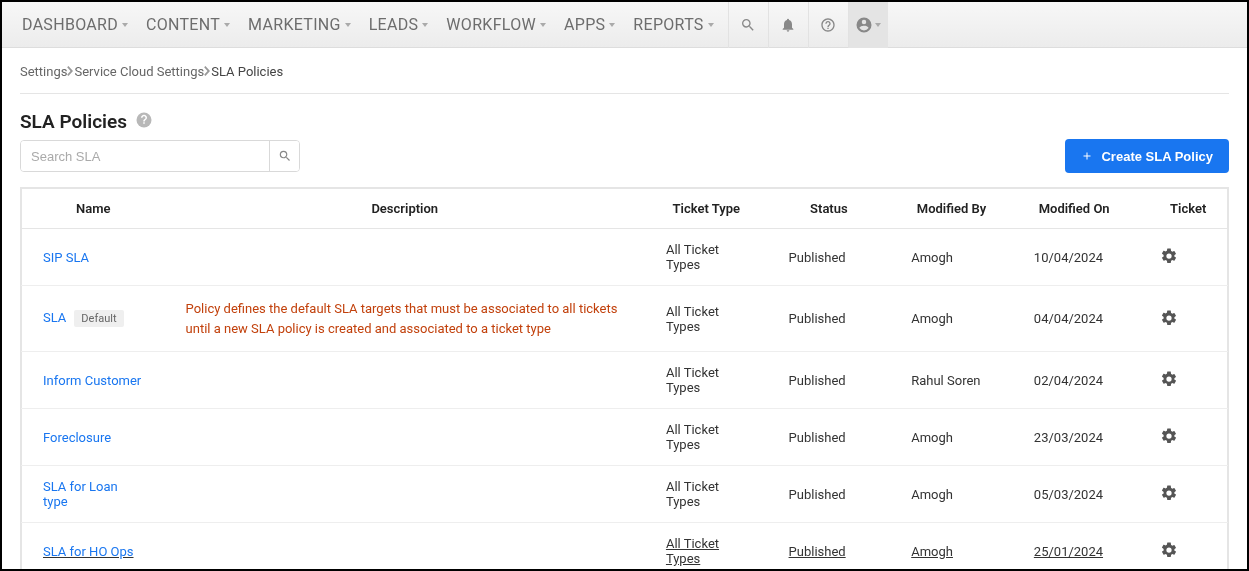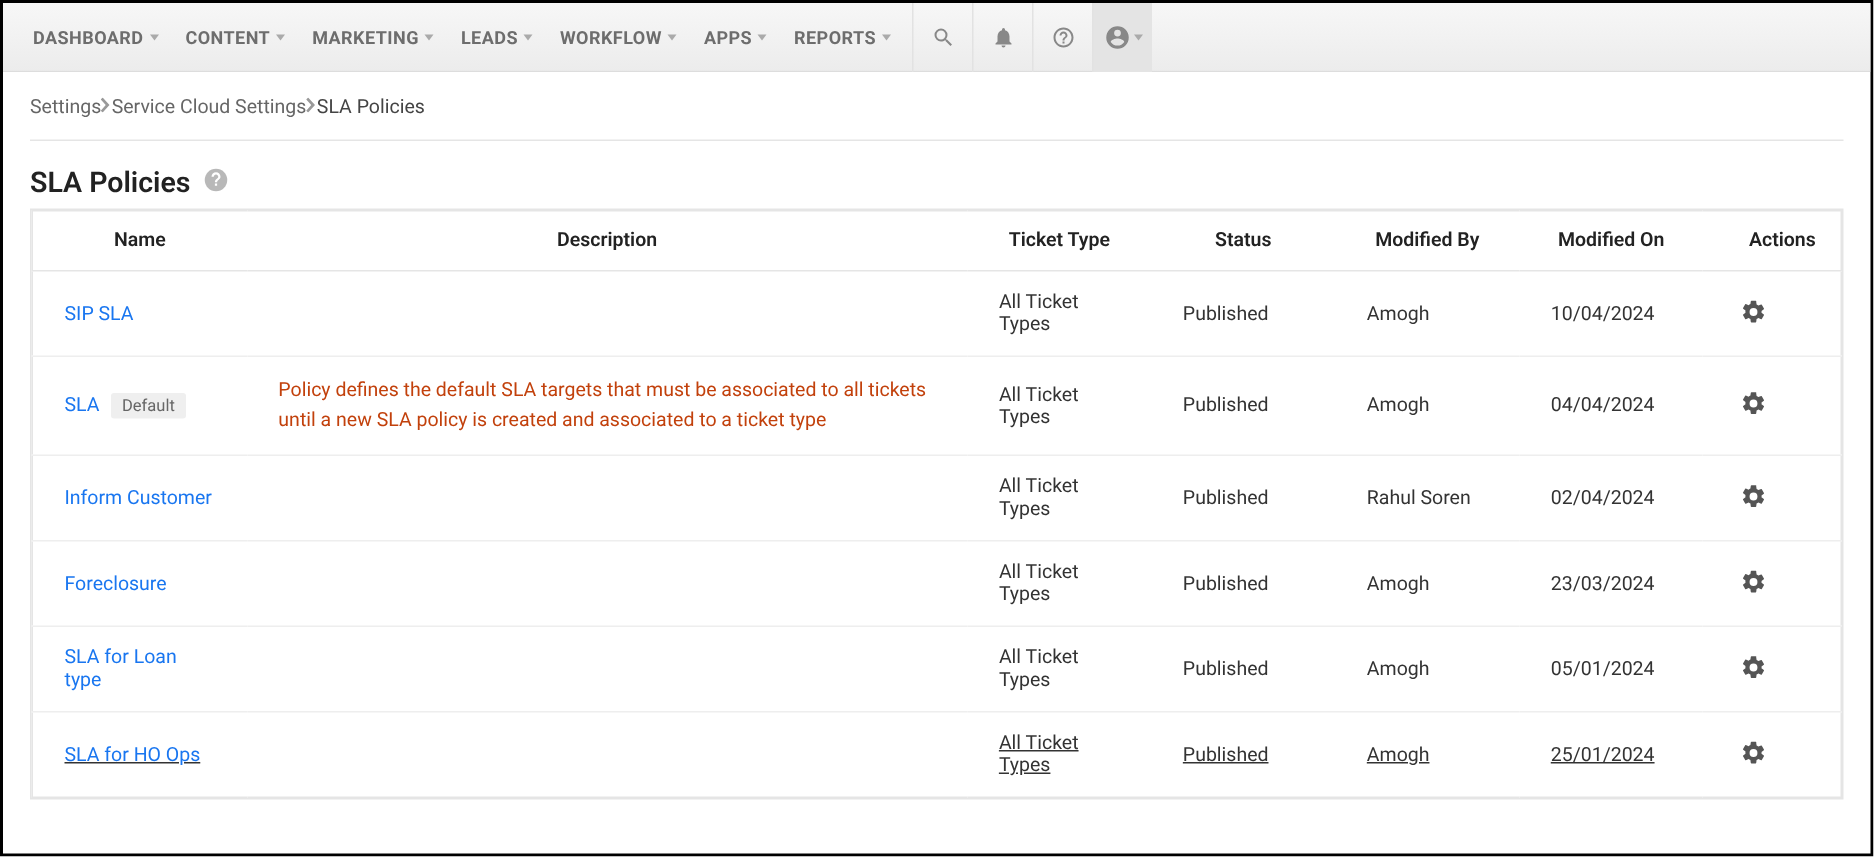--- a/index.html
+++ b/index.html
@@ -8,21 +8,21 @@
 
 
 .topbar { height: 46px; background: linear-gradient(#f7f7f7, #ececec); border-bottom: 1px solid #ddd; display: flex; align-items: center; padding: 0 10px 0 12px; }
 .logo { display: flex; align-items: center; gap: 6px; margin-right: auto; }
 .logo-mark { width: 22px; height: 22px; background: #0a7cc4; position: relative; display: inline-block; }
 .logo-mark::before { content: ""; position: absolute; left: 0; top: 0; width: 50%; height: 50%; background: #0a7cc4; }
 .logo-mark::after { content: ""; position: absolute; right: 0; bottom: 0; width: 50%; height: 50%; background: #fff; }
 .logo-text { font-size: 20px; color: #555; letter-spacing: -0.5px; }
 .logo-text .accent { color: #1b9ad6; }
 .navmenu { display: flex; align-items: center; gap: 2px; }
-.navitem { color: #6d6d6d; font-size: 12px; font-weight: 700; letter-spacing: 0.3px; padding: 6px 8px; cursor: pointer; display: flex; align-items: center; gap: 4px; }
+.navitem { color: #6d6d6d; font-size: 16px; font-weight: 400; letter-spacing: 0.3px; padding: 6px 8px; cursor: pointer; display: flex; align-items: center; gap: 4px; }
 .navitem .caret { width: 0; height: 0; border-left: 3px solid transparent; border-right: 3px solid transparent; border-top: 4px solid #aaa; }
 .topbar-icons { display: flex; align-items: center; margin-left: 6px; }
 .topicon { width: 40px; height: 46px; display: flex; align-items: center; justify-content: center; border-left: 1px solid #e2e2e2; cursor: pointer; }
 .topicon:last-child { background: #e4e4e4; }
 .topicon svg { fill: #888; }
 .topicon .caret-sm { width: 0; height: 0; border-left: 3px solid transparent; border-right: 3px solid transparent; border-top: 4px solid #aaa; margin-left: 2px; }
 
 
 .content { padding: 16px 18px 0 18px; }
 .breadcrumb { display: flex; align-items: center; gap: 0; color: #666; font-size: 13px; margin-bottom: 8px; }
@@ -147,32 +147,48 @@
       <h1 class="page-title">SLA Policies</h1>
       <span class="help-icon">
         <svg width="18" height="18" viewBox="0 0 24 24">
             <path d="M11 18h2v-2h-2v2zm1-16C6.48 2 2 6.48 2 12s4.48 10 10 10 10-4.48 10-10S17.52 2 12 2zm0 14c-.55 0-1-.45-1-1v-4c0-.55.45-1 1-1s1 .45 1 1v4c0 .55-.45 1-1 1zm1-8h-2V6h2v2z" opacity=".01"></path>
             <circle cx="12" cy="12" r="10"></circle>
             <path fill="#fff" d="M11 17h2v-2h-2v2zm1-12c-2.21 0-4 1.79-4 4h2c0-1.1.9-2 2-2s2 .9 2 2c0 2-3 1.75-3 5h2c0-2.25 3-2.5 3-5 0-2.21-1.79-4-4-4z"></path>
           </svg>
       </span>
     </div>
 
+    <div class="toolbar-row">
+      <div class="searchwrap">
+        <input type="text" placeholder="Search SLA" style="">
+        <div class="searchbtn">
+          <svg width="14" height="14" viewBox="0 0 24 24">
+              <path d="M15.5 14h-.79l-.28-.27A6.471 6.471 0 0016 9.5 6.5 6.5 0 109.5 16c1.61 0 3.09-.59 4.23-1.57l.27.28v.79l5 4.99L20.49 19l-4.99-5zm-6 0C7.01 14 5 11.99 5 9.5S7.01 5 9.5 5 14 7.01 14 9.5 11.99 14 9.5 14z"></path>
+            </svg>
+        </div>
+      </div>
+      <button class="create-btn">
+        <svg width="12" height="12" viewBox="0 0 24 24">
+            <path d="M19 13h-6v6h-2v-6H5v-2h6V5h2v6h6v2z"></path>
+          </svg>
+        <span>Create SLA Policy</span>
+      </button>
+    </div>
 
     <div class="table-container">
       <table class="sla-table">
         <thead>
           <tr>
             <th class="col-name">Name</th>
             <th class="col-desc">Description</th>
             <th class="col-tt">Ticket Type</th>
             <th class="col-status">Status</th>
             <th class="col-mb">Modified By</th>
             <th class="col-mo">Modified On</th>
-            <th class="col-act">Actions</th>
+            <th class="col-act">Ticket</th>
           </tr>
         </thead>
         <tbody id="table-body">
             <tr>
               <td class="name-cell col-name"><a>SIP SLA</a></td>
               <td class="desc-cell col-desc"></td>
               <td class="col-tt">All Ticket Types</td>
               <td class="col-status">Published</td>
               <td class="col-mb">Amogh</td>
               <td class="col-mo">10/04/2024</td>
@@ -220,21 +236,21 @@
                     <path d="M19.14 12.94a7.49 7.49 0 000-1.88l2.03-1.58a.5.5 0 00.12-.64l-1.92-3.32a.5.5 0 00-.61-.22l-2.39.96a7.03 7.03 0 00-1.62-.94l-.36-2.54A.5.5 0 0013.9 2h-3.8a.5.5 0 00-.49.42l-.36 2.54c-.58.24-1.12.55-1.62.94l-2.39-.96a.5.5 0 00-.61.22L2.71 8.48a.5.5 0 00.12.64l2.03 1.58a7.49 7.49 0 000 1.88l-2.03 1.58a.5.5 0 00-.12.64l1.92 3.32c.14.24.43.34.61.22l2.39-.96c.5.39 1.04.7 1.62.94l.36 2.54c.4.24.25.42.49.42h3.8c.24 0 .45-.18.49-.42l.36-2.54c.58-.24 1.12-.55 1.62-.94l2.39.96c.18.12.47.02.61-.22l1.92-3.32a.5.5 0 00-.12-.64l-2.03-1.58zM12 15.5A3.5 3.5 0 1112 8.5a3.5 3.5 0 010 7z"></path>
                   </svg>
                 </span></td>
             </tr>
             <tr>
               <td class="name-cell col-name"><a>SLA for Loan type</a></td>
               <td class="desc-cell col-desc"></td>
               <td class="col-tt">All Ticket Types</td>
               <td class="col-status">Published</td>
               <td class="col-mb">Amogh</td>
-              <td class="col-mo">05/01/2024</td>
+              <td class="col-mo">05/03/2024</td>
               <td class="actions-cell col-act"><span class="gear-btn">
                   <svg width="18" height="18" viewBox="0 0 24 24">
                     <path d="M19.14 12.94a7.49 7.49 0 000-1.88l2.03-1.58a.5.5 0 00.12-.64l-1.92-3.32a.5.5 0 00-.61-.22l-2.39.96a7.03 7.03 0 00-1.62-.94l-.36-2.54A.5.5 0 0013.9 2h-3.8a.5.5 0 00-.49.42l-.36 2.54c-.58.24-1.12.55-1.62.94l-2.39-.96a.5.5 0 00-.61.22L2.71 8.48a.5.5 0 00.12.64l2.03 1.58a7.49 7.49 0 000 1.88l-2.03 1.58a.5.5 0 00-.12.64l1.92 3.32c.14.24.43.34.61.22l2.39-.96c.5.39 1.04.7 1.62.94l.36 2.54c.4.24.25.42.49.42h3.8c.24 0 .45-.18.49-.42l.36-2.54c.58-.24 1.12-.55 1.62-.94l2.39.96c.18.12.47.02.61-.22l1.92-3.32a.5.5 0 00-.12-.64l-2.03-1.58zM12 15.5A3.5 3.5 0 1112 8.5a3.5 3.5 0 010 7z"></path>
                   </svg>
                 </span></td>
             </tr>
             <tr>
               <td class="name-cell col-name"><a>SLA for HO Ops</a></td>
               <td class="desc-cell col-desc"></td>
               <td class="col-tt">All Ticket Types</td>

